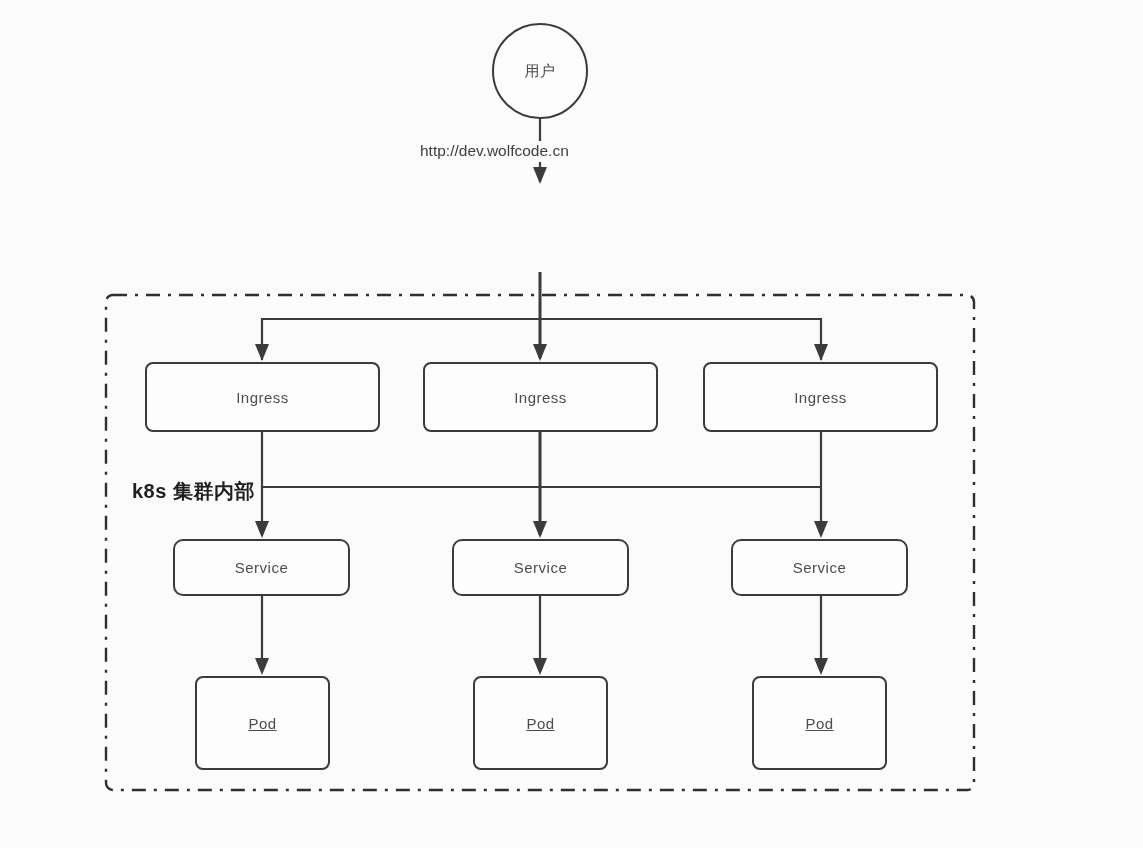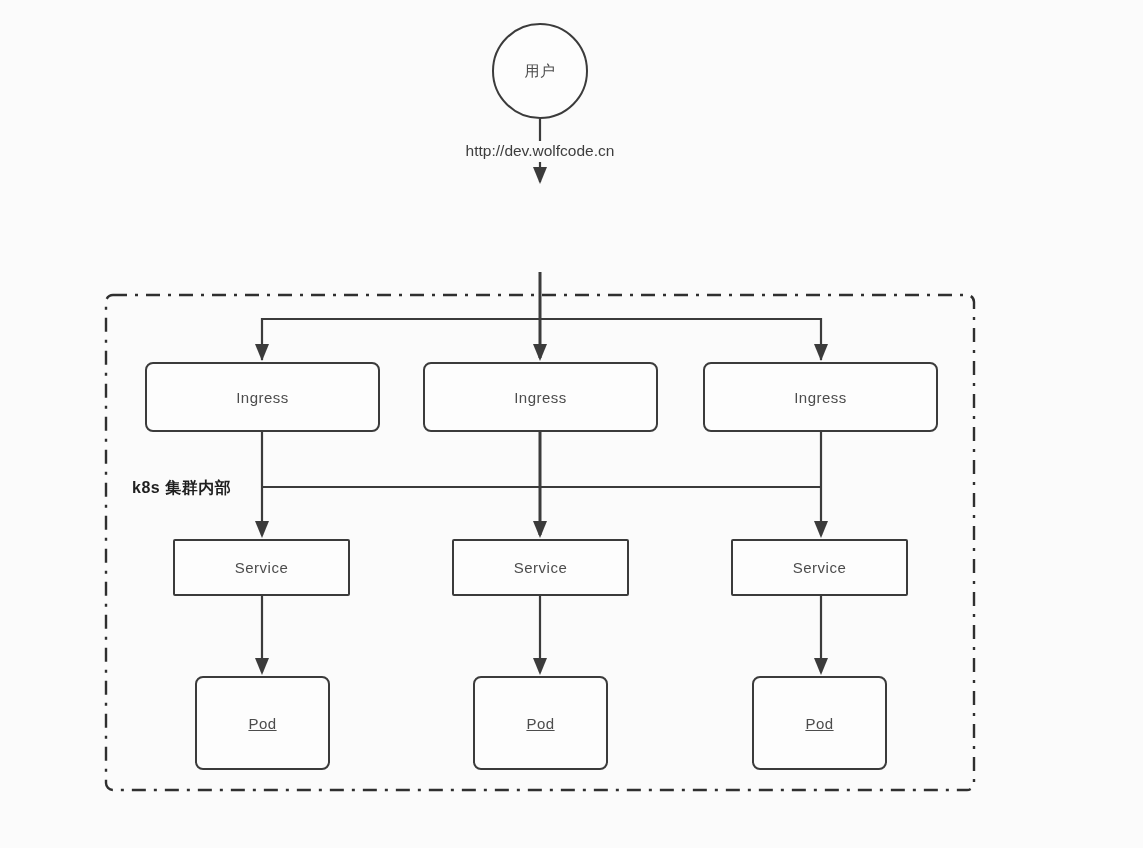--- a/index.html
+++ b/index.html
@@ -66,50 +66,50 @@
     left: 410px; top: 185px;
     width: 260px; height: 87px;
     font-size: 15.5px;
     line-height: 1.55;
   }
   .node.ingress { top: 362px; width: 235px; height: 70px; border-radius: 8px; }
   .node.ingress.col-0 { left: 145px; }
   .node.ingress.col-1 { left: 423px; }
   .node.ingress.col-2 { left: 703px; }
 
-  .node.service { top: 539px; width: 177px; height: 57px; border-width: 2.2px; border-radius: 2px; }
+  .node.service { top: 539px; width: 177px; height: 57px; border-width: 2.2px; border-radius: 10px; }
   .node.service.col-0 { left: 173px; }
   .node.service.col-1 { left: 452px; }
   .node.service.col-2 { left: 731px; }
 
   .node.pod { top: 676px; width: 135px; height: 94px; border-width: 2.2px; text-decoration: underline; }
   .node.pod.col-0 { left: 195px; }
   .node.pod.col-1 { left: 473px; }
   .node.pod.col-2 { left: 752px; }
 
   .url-label {
     position: absolute;
     z-index: 3;
     left: 420px; top: 141px;
     width: 240px;
-    text-align: center;
+    text-align: left;
     background: var(--bg);
     color: var(--label-text);
     font-size: 15.5px;
     padding: 1px 0 2px 0;
   }
 
   .cluster-label {
     position: absolute;
     z-index: 3;
     left: 132px; top: 476px;
     background: var(--bg);
     color: #1f1f1f;
     font-weight: bold;
-    font-size: 16px;
+    font-size: 20px;
     padding: 2px 4px 2px 0;
     letter-spacing: 0.5px;
   }
 </style>
 </head>
 <body>
 
 <div class="canvas">
 
   <svg class="connectors" viewBox="0 0 1143 848" xmlns="http://www.w3.org/2000/svg">

